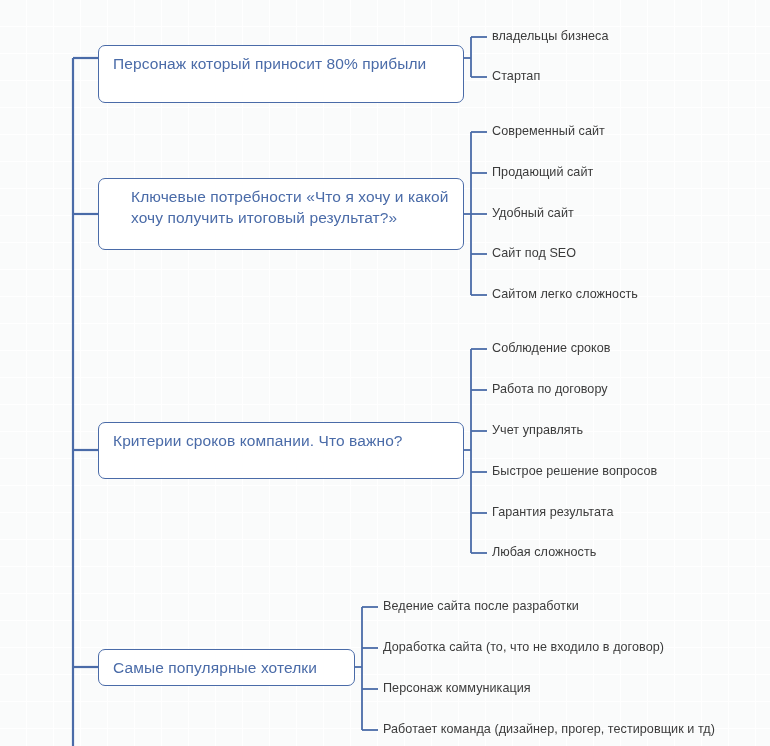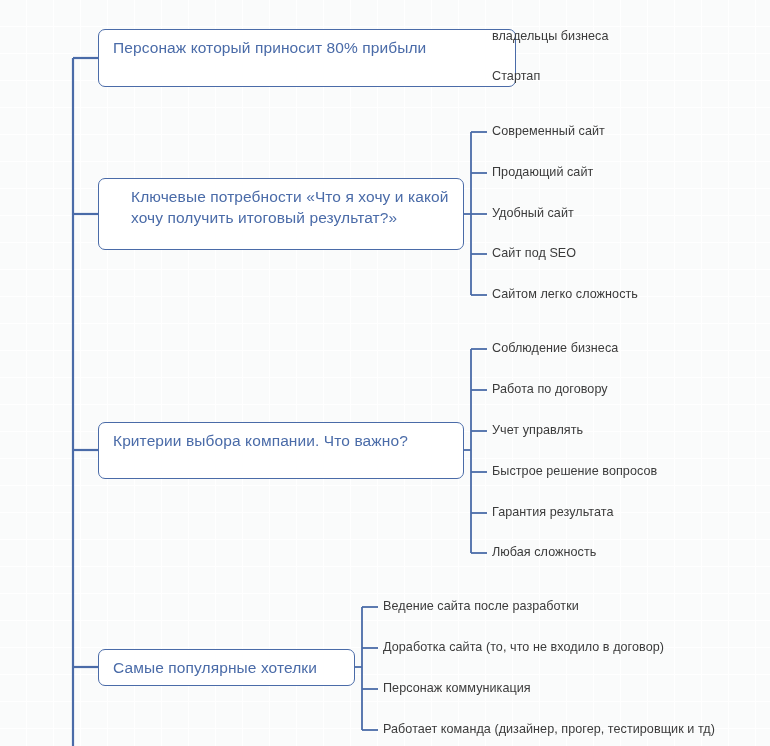--- a/index.html
+++ b/index.html
@@ -97,39 +97,39 @@
 
       <path d="M355,667 L362,667"></path>
       <path d="M362,607 L362,730"></path>
       <path d="M362,607 L378,607"></path>
       <path d="M362,648 L378,648"></path>
       <path d="M362,689 L378,689"></path>
       <path d="M362,730 L378,730"></path>
     </g>
   </svg>
 
-  <div class="node-box" style="left:98px; top:29px; width:418px; height:58px;">
+  <div class="node-box" style="left:98px; top:45px; width:366px; height:58px;">
     <span>Персонаж который приносит 80% прибыли</span>
   </div>
   <div class="leaf-label" style="left:492px; top:29px;">владельцы бизнеса</div>
   <div class="leaf-label" style="left:492px; top:69px;">Стартап</div>
 
   <div class="node-box" style="left:98px; top:178px; width:366px; height:72px;padding-left:32px;">
     <span>Ключевые потребности «Что я хочу и какой хочу получить итоговый результат?»</span>
   </div>
   <div class="leaf-label" style="left:492px; top:124px;">Современный сайт</div>
   <div class="leaf-label" style="left:492px; top:165px;">Продающий сайт</div>
   <div class="leaf-label" style="left:492px; top:206px;">Удобный сайт</div>
   <div class="leaf-label" style="left:492px; top:246px;">Сайт под SEO</div>
   <div class="leaf-label" style="left:492px; top:287px;">Сайтом легко сложность</div>
 
   <div class="node-box" style="left:98px; top:422px; width:366px; height:57px;">
-    <span>Критерии выбора компании. Что важно?</span>
+    <span>Критерии сроков компании. Что важно?</span>
   </div>
-  <div class="leaf-label" style="left:492px; top:341px;">Соблюдение бизнеса</div>
+  <div class="leaf-label" style="left:492px; top:341px;">Соблюдение сроков</div>
   <div class="leaf-label" style="left:492px; top:382px;">Работа по договору</div>
   <div class="leaf-label" style="left:492px; top:423px;">Учет управлять</div>
   <div class="leaf-label" style="left:492px; top:464px;">Быстрое решение вопросов</div>
   <div class="leaf-label" style="left:492px; top:505px;">Гарантия результата</div>
   <div class="leaf-label" style="left:492px; top:545px;">Любая сложность</div>
 
   <div class="node-box" style="left:98px; top:649px; width:257px; height:37px;">
     <span>Самые популярные хотелки</span>
   </div>
   <div class="leaf-label" style="left:383px; top:599px;">Ведение сайта после разработки</div>

